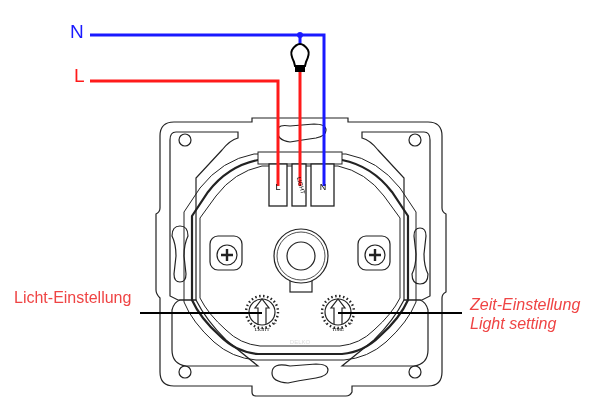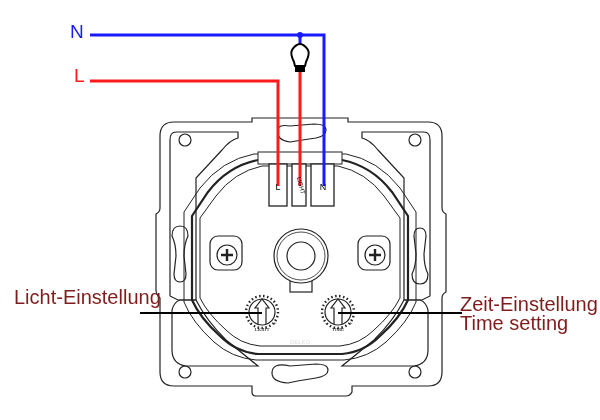--- a/index.html
+++ b/index.html
@@ -1,18 +1,18 @@
 <!DOCTYPE html>
 <html><head>
 <meta charset="utf-8">
 <style>
   html, body { margin:0; padding:0; background:#ffffff; }
   body { width:600px; height:420px; position:relative; overflow:hidden; font-family:"Liberation Sans", sans-serif; }
   svg { position:absolute; left:0; top:0; }
-  .lbl { position:absolute; font-size:20px; color:#7f1d1d; line-height:19px; white-space:nowrap; }
+  .lbl { position:absolute; font-size:16px; color:#ef4444; line-height:19px; white-space:nowrap; }
   .wire-lbl { position:absolute; font-size:19px; line-height:20px; }
 </style>
 </head>
 <body>
 
 <div class="wire-lbl" style="left:70px;top:22px;color:#1a1aff;">N</div>
 <div class="wire-lbl" style="left:74px;top:66px;color:#ff1a1a;">L</div>
 
 <svg width="600" height="420" viewBox="0 0 600 420">
 
@@ -106,16 +106,16 @@
   <text x="338" y="331" font-size="5" text-anchor="middle" font-family="Liberation Serif, serif">TIME</text>
   <text x="325" y="325" font-size="6" font-family="Liberation Sans, sans-serif" fill="#333">-</text>
   <text x="349" y="325" font-size="6" font-family="Liberation Sans, sans-serif" fill="#333">+</text>
 
   <text x="300" y="344" font-size="6" text-anchor="middle" fill="#ddd" font-family="Liberation Sans, sans-serif">DELKO</text>
 </svg>
 
 <div class="lbl" style="left:14px;top:288px;">
   <div>Licht-Einstellung</div>
 </div>
-<div class="lbl" style="left:460px;top:295px;">
+<div class="lbl" style="left:470px;top:295px;font-style:italic;">
   <div>Zeit-Einstellung</div>
-  <div>Time setting</div>
+  <div>Light setting</div>
 </div>
 
 </body></html>

